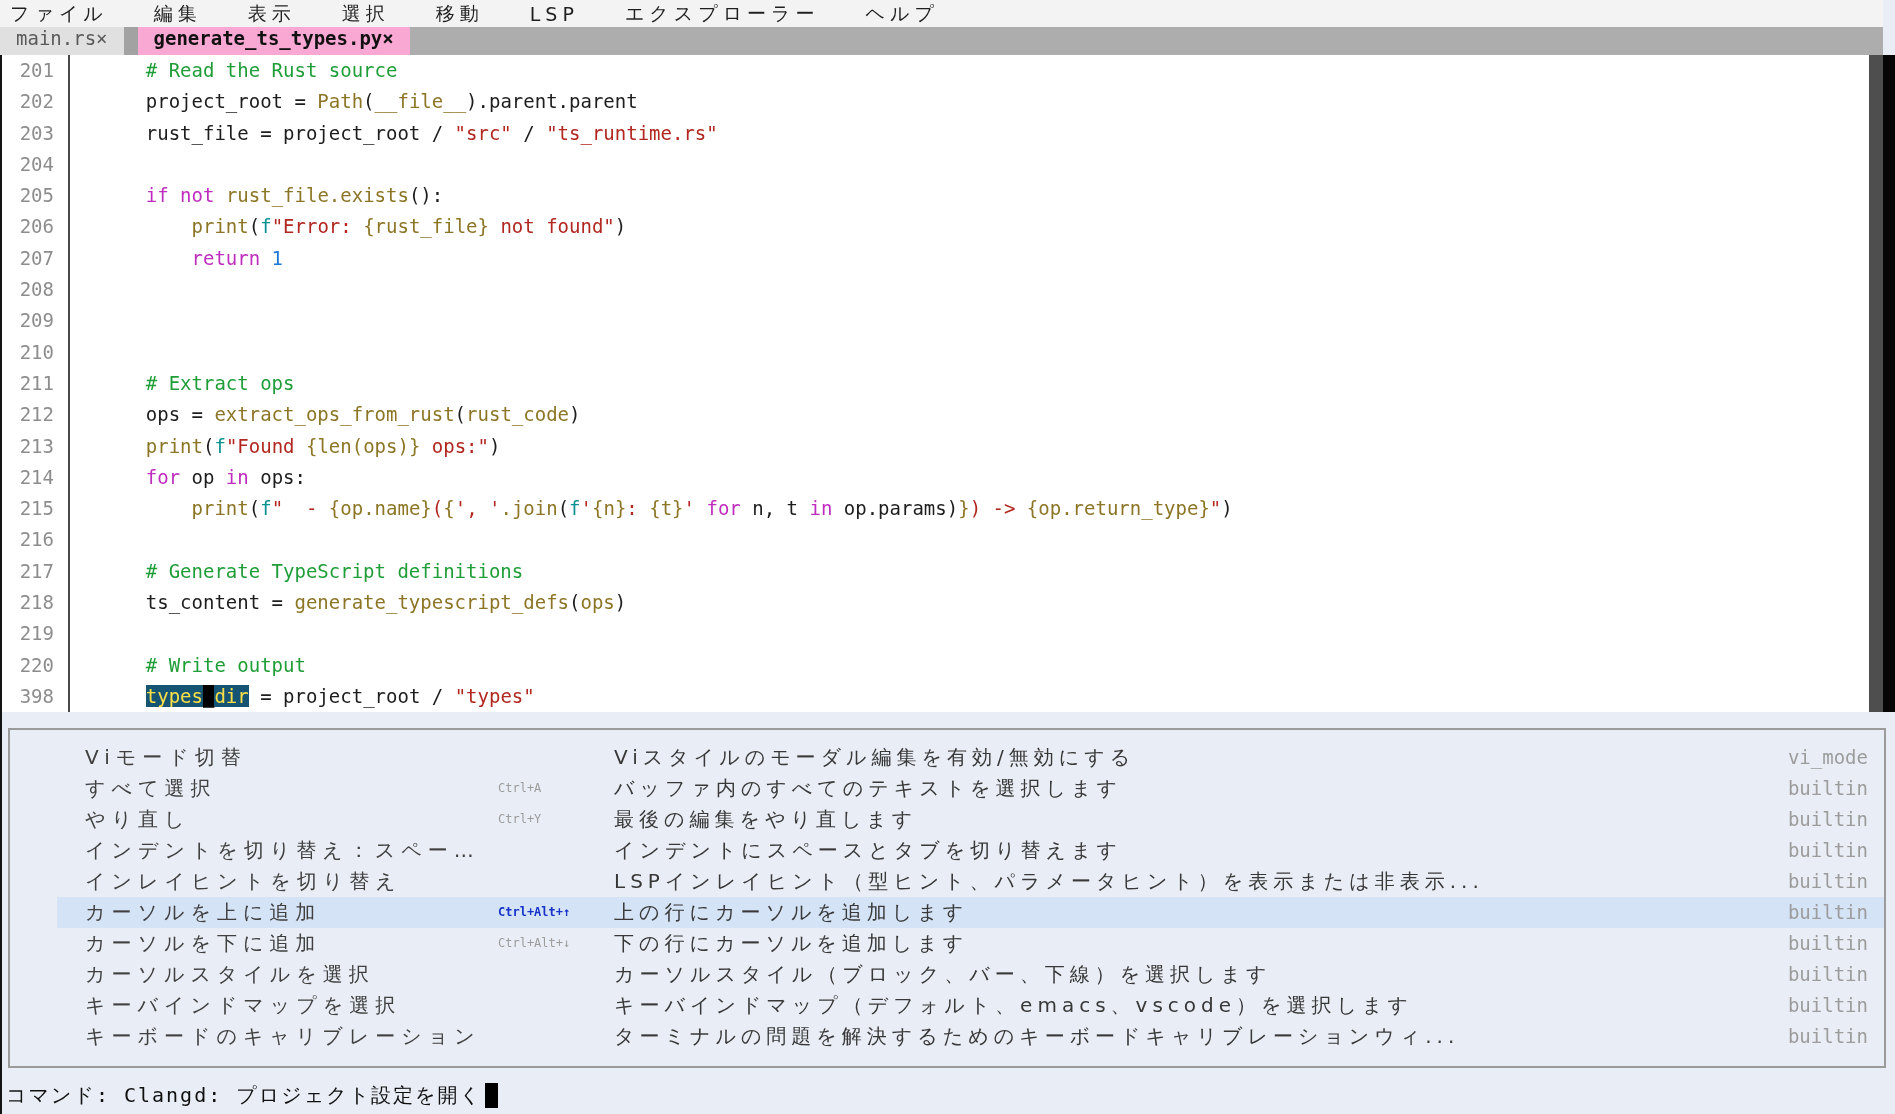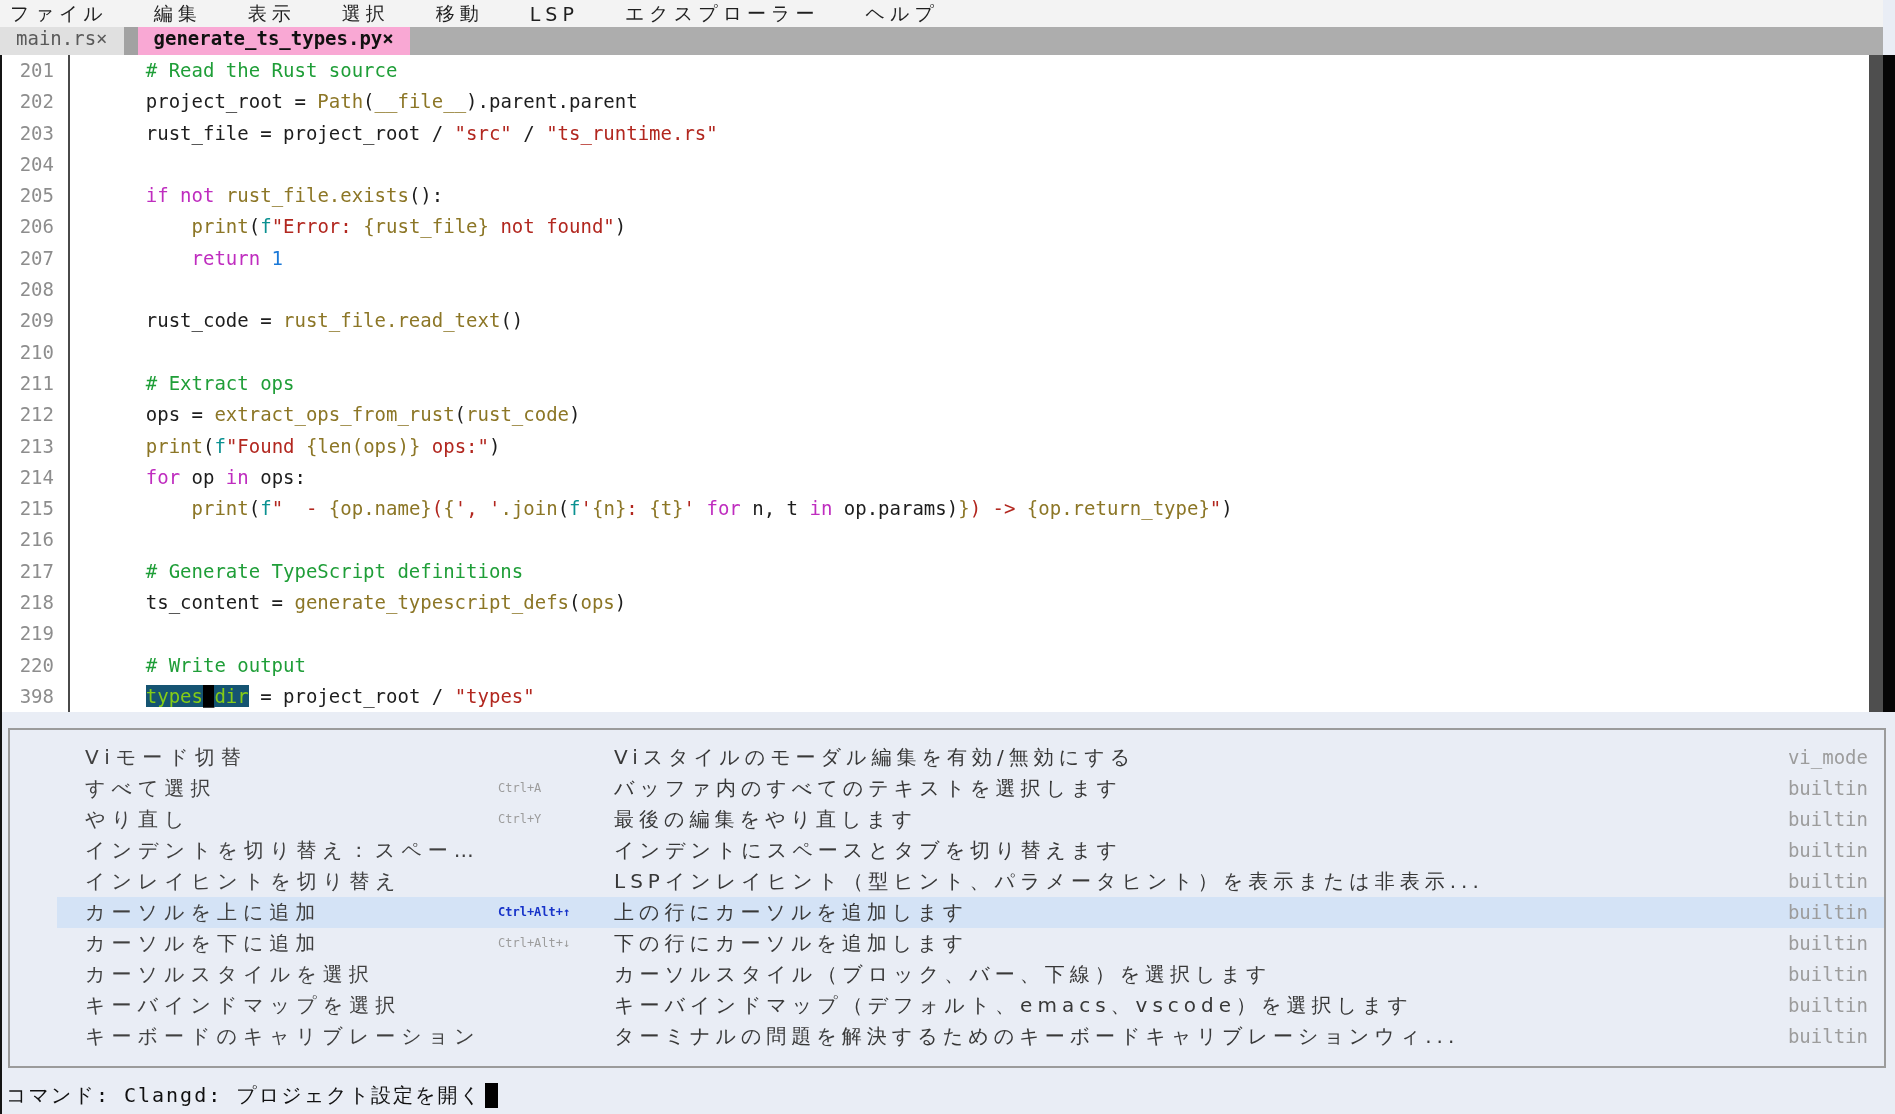--- a/index.html
+++ b/index.html
@@ -38,21 +38,21 @@
   .lnum { width:56px; text-align:right; padding-right:10px; color:#8d8d8d;
           flex:none; }
   .lcode { padding-left:36px; white-space:pre; color:#1d1d1d; }
   .tk-p { color:#1d1d1d; }
   .tk-c { color:#1f9e38; }
   .tk-k { color:#bf2dbf; }
   .tk-s { color:#b2271f; }
   .tk-f { color:#8c7626; }
   .tk-n { color:#1b79d8; }
   .tk-t { color:#0b9191; }
-  .tk-sel { background:#155472; color:#84cc16; }
+  .tk-sel { background:#155472; color:#fde047; }
   .tk-cur { background:#000000; color:#000000; }
   .scrollbar { position:absolute; right:12px; top:0; width:14px; height:657px;
                background:#4e4e4e; }
   .right-black { position:absolute; right:0; top:0; width:12px; height:712px;
                  background:#060606; }
 
   
   .palette-region { position:absolute; left:0; top:712px; width:1895px;
                     height:364px; background:#e9edf5; }
   .panel { position:absolute; left:8px; top:16px; width:1878px; height:340px;
@@ -112,21 +112,21 @@
     <div class="gutter-border"></div>
     <div class="code-lines" id="codelines">
         <div class="line"><span class="lnum">201</span><span class="lcode"><span class="tk-p">    </span><span class="tk-c"># Read the Rust source</span></span></div>
         <div class="line"><span class="lnum">202</span><span class="lcode"><span class="tk-p">    project_root = </span><span class="tk-f">Path</span><span class="tk-p">(</span><span class="tk-f">__file__</span><span class="tk-p">).parent.parent</span></span></div>
         <div class="line"><span class="lnum">203</span><span class="lcode"><span class="tk-p">    rust_file = project_root / </span><span class="tk-s">"src"</span><span class="tk-p"> / </span><span class="tk-s">"ts_runtime.rs"</span></span></div>
         <div class="line"><span class="lnum">204</span><span class="lcode"></span></div>
         <div class="line"><span class="lnum">205</span><span class="lcode"><span class="tk-p">    </span><span class="tk-k">if</span><span class="tk-p"> </span><span class="tk-k">not</span><span class="tk-p"> </span><span class="tk-f">rust_file.exists</span><span class="tk-p">():</span></span></div>
         <div class="line"><span class="lnum">206</span><span class="lcode"><span class="tk-p">        </span><span class="tk-f">print</span><span class="tk-p">(</span><span class="tk-t">f</span><span class="tk-s">"Error: </span><span class="tk-f">{rust_file}</span><span class="tk-s"> not found"</span><span class="tk-p">)</span></span></div>
         <div class="line"><span class="lnum">207</span><span class="lcode"><span class="tk-p">        </span><span class="tk-k">return</span><span class="tk-p"> </span><span class="tk-n">1</span></span></div>
         <div class="line"><span class="lnum">208</span><span class="lcode"></span></div>
-        <div class="line"><span class="lnum">209</span><span class="lcode"><span class="tk-p">    rust_code = </span><span class="tk-f">rust_file.read_text</span><span class="tk-p">()</span></span></div>
+        <div class="line"><span class="lnum">209</span></div>
         <div class="line"><span class="lnum">210</span><span class="lcode"></span></div>
         <div class="line"><span class="lnum">211</span><span class="lcode"><span class="tk-p">    </span><span class="tk-c"># Extract ops</span></span></div>
         <div class="line"><span class="lnum">212</span><span class="lcode"><span class="tk-p">    ops = </span><span class="tk-f">extract_ops_from_rust</span><span class="tk-p">(</span><span class="tk-f">rust_code</span><span class="tk-p">)</span></span></div>
         <div class="line"><span class="lnum">213</span><span class="lcode"><span class="tk-p">    </span><span class="tk-f">print</span><span class="tk-p">(</span><span class="tk-t">f</span><span class="tk-s">"Found </span><span class="tk-f">{len(ops)}</span><span class="tk-s"> ops:"</span><span class="tk-p">)</span></span></div>
         <div class="line"><span class="lnum">214</span><span class="lcode"><span class="tk-p">    </span><span class="tk-k">for</span><span class="tk-p"> op </span><span class="tk-k">in</span><span class="tk-p"> ops:</span></span></div>
         <div class="line"><span class="lnum">215</span><span class="lcode"><span class="tk-p">        </span><span class="tk-f">print</span><span class="tk-p">(</span><span class="tk-t">f</span><span class="tk-s">"  - </span><span class="tk-f">{op.name}</span><span class="tk-s">(</span><span class="tk-f">{</span><span class="tk-s">', '</span><span class="tk-f">.join</span><span class="tk-p">(</span><span class="tk-t">f</span><span class="tk-s">'</span><span class="tk-f">{n}</span><span class="tk-s">: </span><span class="tk-f">{t}</span><span class="tk-s">'</span><span class="tk-p"> </span><span class="tk-k">for</span><span class="tk-p"> n, t </span><span class="tk-k">in</span><span class="tk-p"> op.params)</span><span class="tk-f">}</span><span class="tk-s">) -&gt; </span><span class="tk-f">{op.return_type}</span><span class="tk-s">"</span><span class="tk-p">)</span></span></div>
         <div class="line"><span class="lnum">216</span><span class="lcode"></span></div>
         <div class="line"><span class="lnum">217</span><span class="lcode"><span class="tk-p">    </span><span class="tk-c"># Generate TypeScript definitions</span></span></div>
         <div class="line"><span class="lnum">218</span><span class="lcode"><span class="tk-p">    ts_content = </span><span class="tk-f">generate_typescript_defs</span><span class="tk-p">(</span><span class="tk-f">ops</span><span class="tk-p">)</span></span></div>
         <div class="line"><span class="lnum">219</span><span class="lcode"></span></div>

